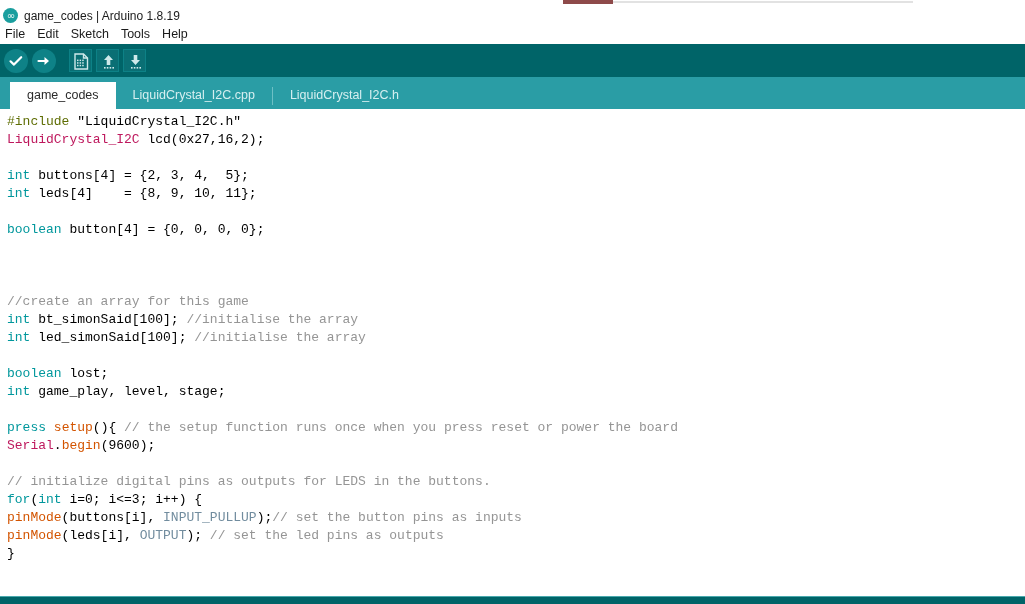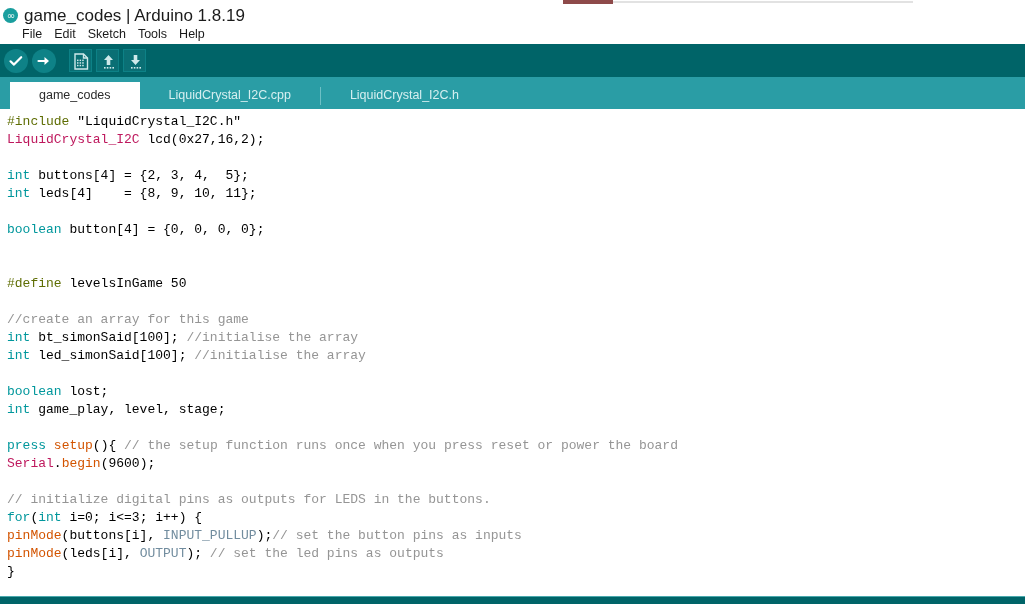--- a/index.html
+++ b/index.html
@@ -61,35 +61,35 @@
     left: 0; top: 0;
     width: 15px; height: 15px;
     color: #ffffff;
     font-size: 10px;
     line-height: 15px;
     text-align: center;
     font-family: "DejaVu Sans", sans-serif;
     letter-spacing: -1px;
   }
   #title-text {
-    font-size: 17px;
+    font-size: 12px;
     color: #1b1b1b;
     font-family: "Liberation Sans", sans-serif;
     white-space: nowrap;
   }
 
   
   #menu-bar {
     position: absolute;
     top: 25px; left: 0;
     width: 915px; height: 18px;
     background: #ffffff;
     display: flex;
     align-items: center;
-    padding-left: 22px;
+    padding-left: 5px;
     box-sizing: border-box;
   }
   .menu-item {
     font-size: 12.5px;
     color: #1b1b1b;
     padding: 0 7px 0 0;
     margin-right: 5px;
     cursor: default;
     white-space: nowrap;
     font-family: "Liberation Sans", sans-serif;
@@ -136,21 +136,21 @@
     width: 1025px; height: 32px;
     background: #2a9da5;
     display: flex;
     align-items: flex-end;
     padding-left: 10px;
     box-sizing: border-box;
   }
   .tab {
     height: 27px;
     line-height: 27px;
-    padding: 0 29px;
+    padding: 0 17px;
     font-size: 12.5px;
     color: #d6eff0;
     font-family: "Liberation Sans", sans-serif;
     white-space: nowrap;
     cursor: pointer;
     background: transparent;
     box-sizing: border-box;
   }
   .tab.active {
     background: #ffffff;
@@ -298,21 +298,20 @@
 <div id="editor">
     <div class="code-line"><span class="tok-pre">#include </span><span class="tok-plain">"LiquidCrystal_I2C.h"</span></div>
     <div class="code-line"><span class="tok-type">LiquidCrystal_I2C</span><span class="tok-plain"> lcd(0x27,16,2);</span></div>
     <div class="code-line">&nbsp;</div>
     <div class="code-line"><span class="tok-kw">int</span><span class="tok-plain"> buttons[4] = {2, 3, 4,  5};</span></div>
     <div class="code-line"><span class="tok-kw">int</span><span class="tok-plain"> leds[4]    = {8, 9, 10, 11};</span></div>
     <div class="code-line">&nbsp;</div>
     <div class="code-line"><span class="tok-kw">boolean</span><span class="tok-plain"> button[4] = {0, 0, 0, 0};</span></div>
     <div class="code-line">&nbsp;</div>
     <div class="code-line">&nbsp;</div>
-    <div class="code-line"><span class="tok-pre">#define</span><span class="tok-plain"> levelsInGame 50</span></div>
     <div class="code-line">&nbsp;</div>
     <div class="code-line"><span class="tok-com">//create an array for this game</span></div>
     <div class="code-line"><span class="tok-kw">int</span><span class="tok-plain"> bt_simonSaid[100]; </span><span class="tok-com">//initialise the array</span></div>
     <div class="code-line"><span class="tok-kw">int</span><span class="tok-plain"> led_simonSaid[100]; </span><span class="tok-com">//initialise the array</span></div>
     <div class="code-line">&nbsp;</div>
     <div class="code-line"><span class="tok-kw">boolean</span><span class="tok-plain"> lost;</span></div>
     <div class="code-line"><span class="tok-kw">int</span><span class="tok-plain"> game_play, level, stage;</span></div>
     <div class="code-line">&nbsp;</div>
     <div class="code-line"><span class="tok-kw">press</span><span class="tok-plain"> </span><span class="tok-fn">setup</span><span class="tok-plain">(){ </span><span class="tok-com">// the setup function runs once when you press reset or power the board</span></div>
     <div class="code-line"><span class="tok-type">Serial</span><span class="tok-plain">.</span><span class="tok-fn">begin</span><span class="tok-plain">(9600);</span></div>

